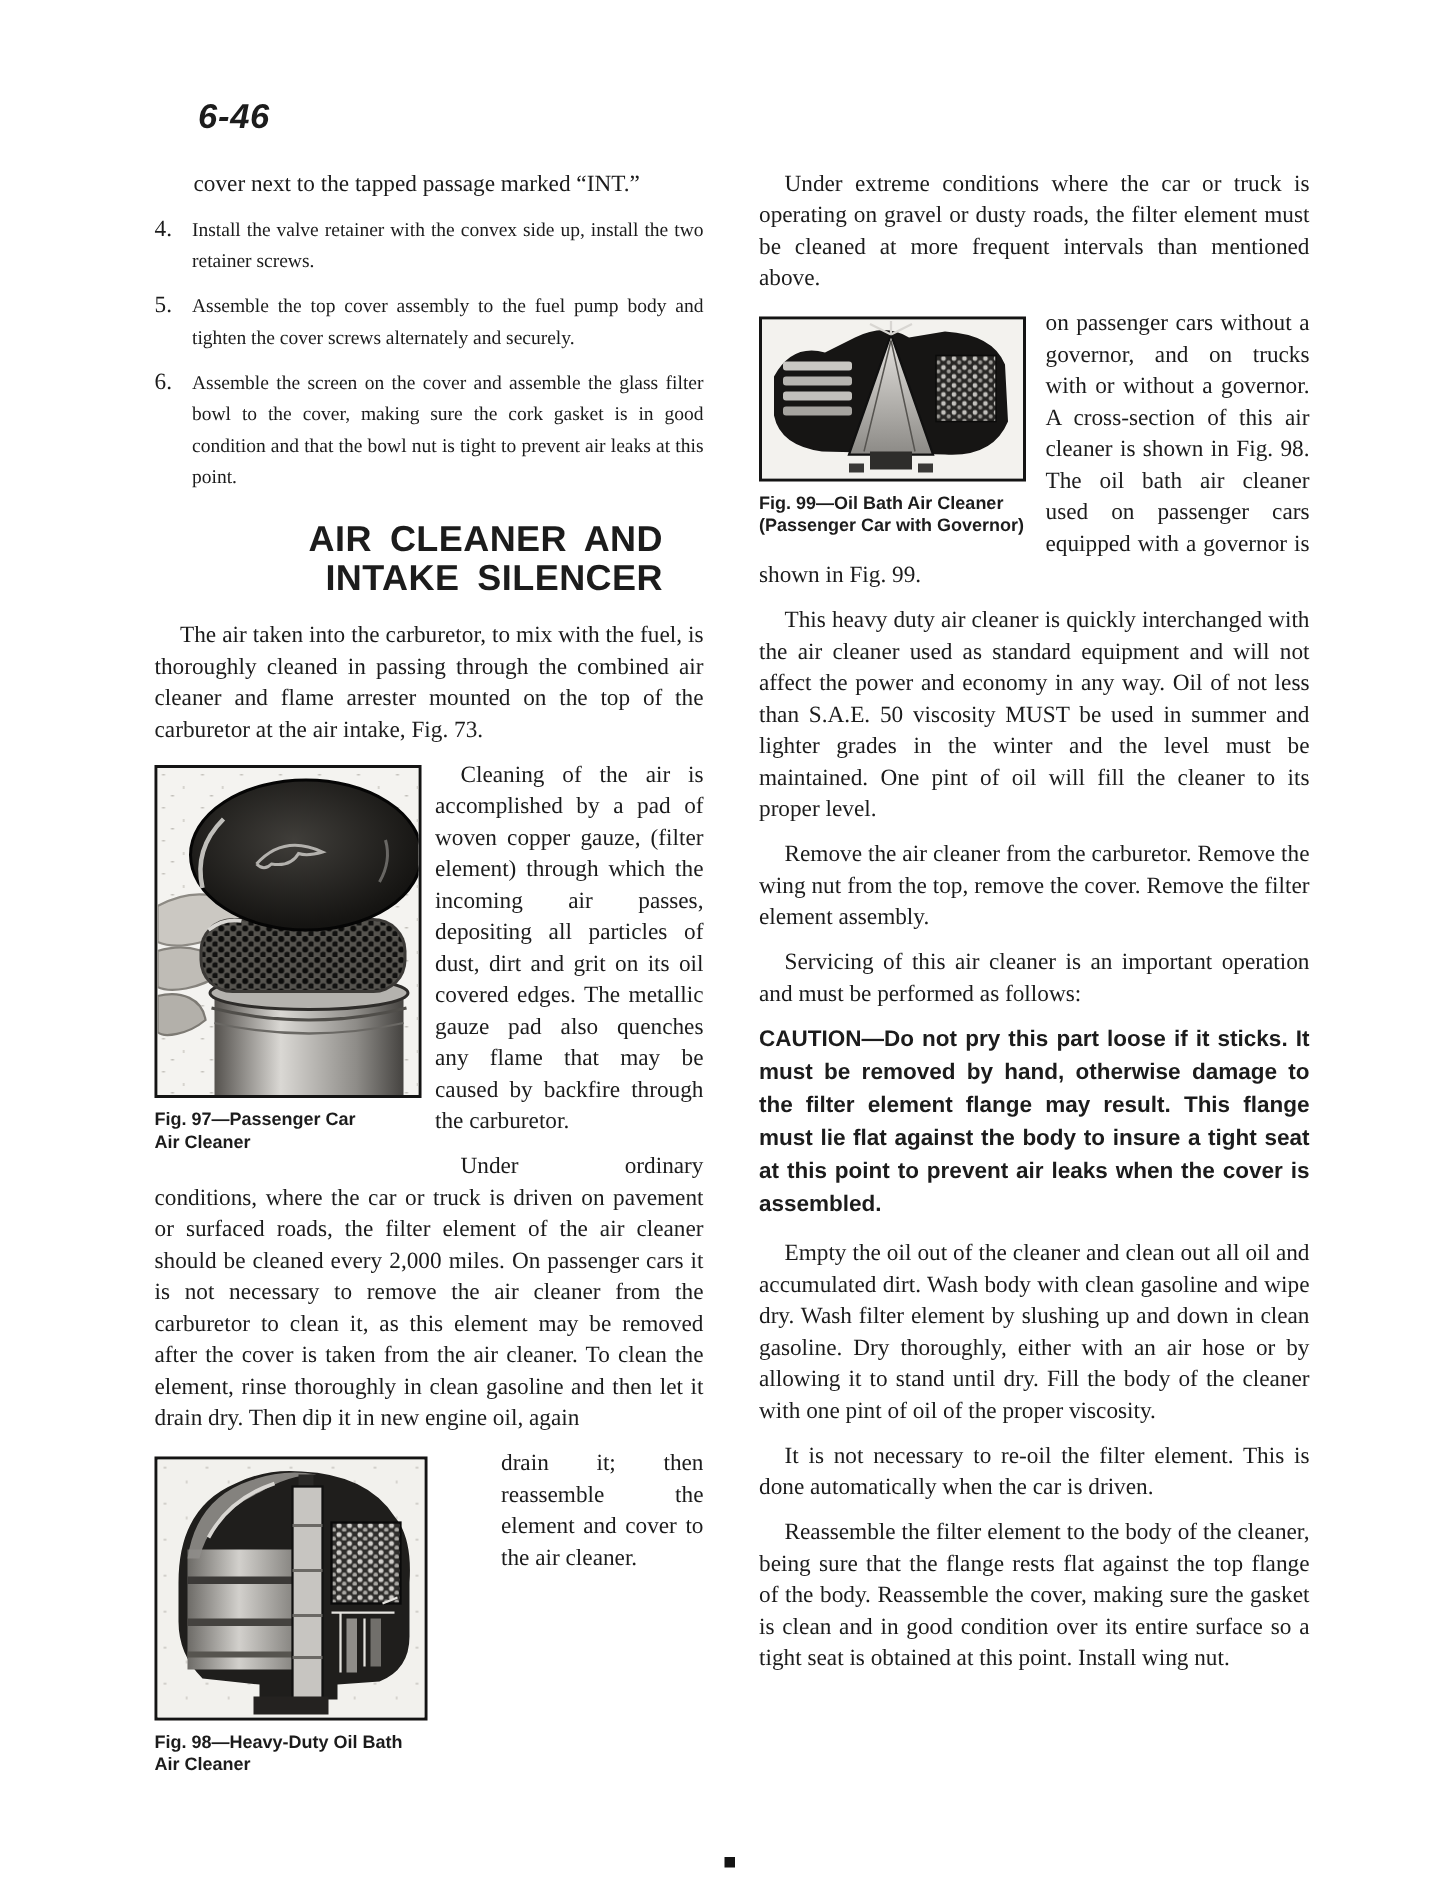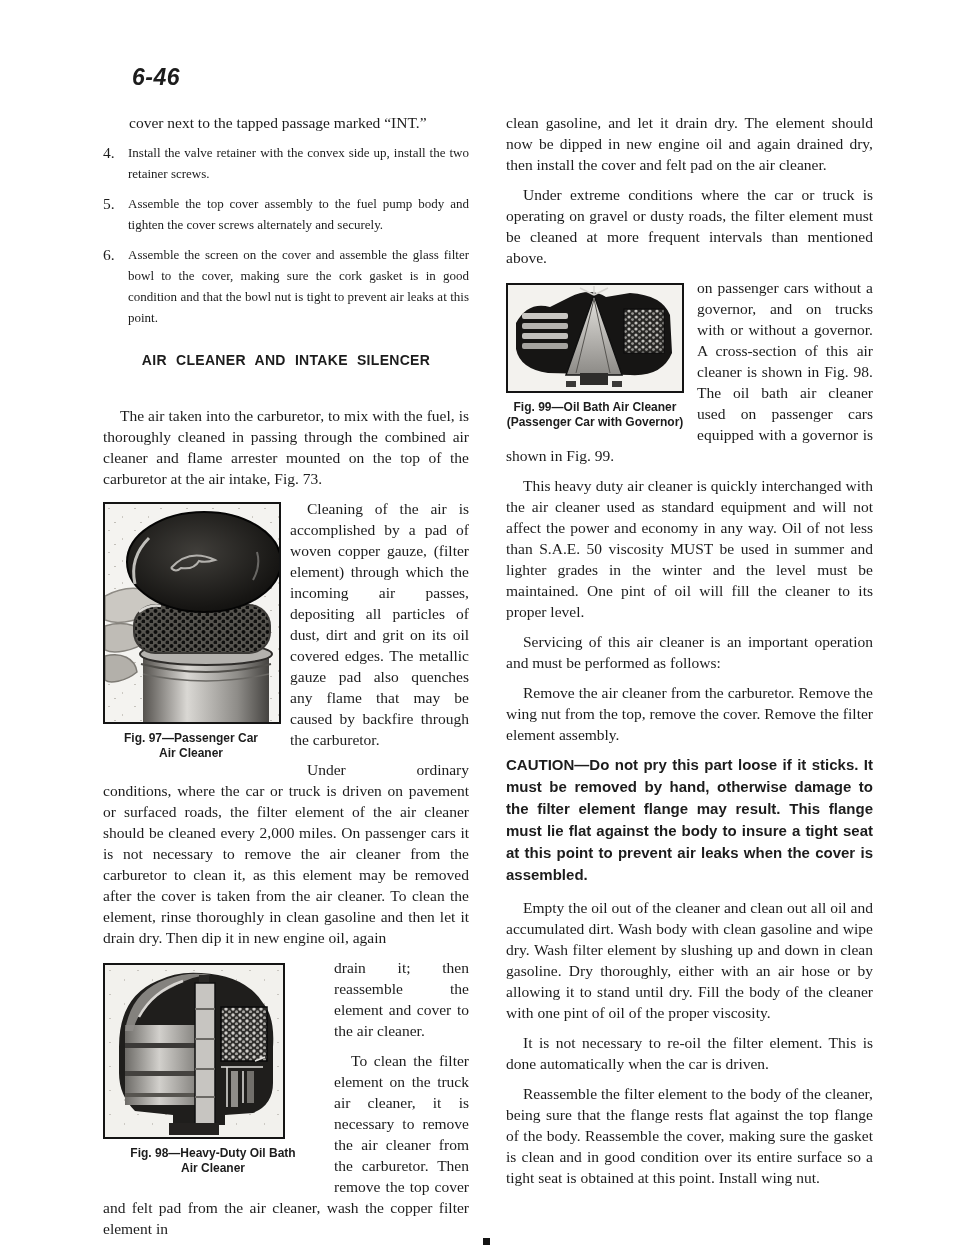--- a/index.html
+++ b/index.html
@@ -23,33 +23,33 @@
     margin:0 0 9px 0;text-align:justify;
     font-size:15.5px;line-height:21px;
   }
   .indent{text-indent:17px;}
   .cont{margin-left:26px;}
   .li{display:flex;margin:0 0 9px 0;}
   .li .num{width:25px;flex:none;font-size:15.5px;line-height:21px;}
   .li .txt{flex:1;text-align:justify;font-size:13px;line-height:21px;}
   .section-heading{
     font-family:"Liberation Sans", sans-serif;
-    font-weight:700;font-size:14px;line-height:26px;
-    text-align:center;max-width:312px;margin:19px auto 32px auto;
+    font-weight:700;font-size:24px;line-height:26px;
+    text-align:right;max-width:312px;margin:19px auto 14px auto;
     letter-spacing:.3px;word-spacing:5px;
   }
   .fig{float:left;}
   .fig97{margin:4px 11px 6px 0;width:176px;}
   .fig98{margin:6px 11px 4px 0;width:220px;}
   .fig99{margin:6px 13px 4px 0;width:178px;}
   .figimg{border:2px solid #141414;display:block;background:#f5f4f1;}
   .figcap{
     font-family:"Liberation Sans", sans-serif;
     font-weight:700;font-size:12px;line-height:15px;
-    text-align:center;margin-top:7px;
+    text-align:left;margin-top:7px;
   }
   .caution{
     font-family:"Liberation Sans", sans-serif;
     font-weight:700;font-size:15px;line-height:22px;
     text-align:justify;margin:2px 0 11px 0;
   }
   .bottom-mark{
     position:absolute;left:483px;top:1238px;width:7px;height:7px;background:#141414;
   }
 </style>
@@ -182,25 +182,23 @@
 
         <rect x="64" y="158" width="50" height="12" fill="#242220"></rect>
       </svg>
       <div class="figcap">
         <div>Fig. 98—Heavy-Duty Oil Bath</div>
         <div>Air Cleaner</div>
       </div>
     </div>
 
     <p>drain it; then reassemble the element and cover to the air cleaner.</p>
-    <p class="indent">To clean the filter element on the truck air cleaner, it is necessary to remove the air cleaner from the carburetor. Then remove the top cover and felt pad from the air cleaner, wash the copper filter element in</p>
   </div>
 
   <div class="col" style="width:367px;">
-    <p>clean gasoline, and let it drain dry. The element should now be dipped in new engine oil and again drained dry, then install the cover and felt pad on the air cleaner.</p>
     <p class="indent">Under extreme conditions where the car or truck is operating on gravel or dusty roads, the filter element must be cleaned at more frequent intervals than mentioned above.</p>
 
     <div class="fig fig99">
       <svg class="figimg" width="174" height="106" viewBox="0 0 174 106" xmlns="http://www.w3.org/2000/svg">
         <defs>
           <linearGradient id="cone99" x1="0" y1="0" x2="0" y2="1">
             <stop offset="0" stop-color="#e5e3df"></stop>
               <stop offset="1" stop-color="#8c8a86"></stop>
           </linearGradient>
           <pattern id="mesh99" width="7" height="6" patternUnits="userSpaceOnUse">
@@ -229,22 +227,22 @@
         <rect x="104" y="96" width="10" height="6" fill="#3a3937"></rect>
       </svg>
       <div class="figcap">
         <div>Fig. 99—Oil Bath Air Cleaner</div>
         <div>(Passenger Car with Governor)</div>
       </div>
     </div>
 
     <p>on passenger cars without a governor, and on trucks with or without a governor. A cross-section of this air cleaner is shown in Fig. 98. The oil bath air cleaner used on passenger cars equipped with a governor is shown in Fig. 99.</p>
     <p class="indent">This heavy duty air cleaner is quickly interchanged with the air cleaner used as standard equipment and will not affect the power and economy in any way. Oil of not less than S.A.E. 50 viscosity MUST be used in summer and lighter grades in the winter and the level must be maintained. One pint of oil will fill the cleaner to its proper level.</p>
+    <p class="indent">Remove the air cleaner from the carburetor. Remove the wing nut from the top, remove the cover. Remove the filter element assembly.</p>
     <p class="indent">Servicing of this air cleaner is an important operation and must be performed as follows:</p>
-    <p class="indent">Remove the air cleaner from the carburetor. Remove the wing nut from the top, remove the cover. Remove the filter element assembly.</p>
     <p class="caution">CAUTION—Do not pry this part loose if it sticks. It must be removed by hand, otherwise damage to the filter element flange may result. This flange must lie flat against the body to insure a tight seat at this point to prevent air leaks when the cover is assembled.</p>
     <p class="indent">Empty the oil out of the cleaner and clean out all oil and accumulated dirt. Wash body with clean gasoline and wipe dry. Wash filter element by slushing up and down in clean gasoline. Dry thoroughly, either with an air hose or by allowing it to stand until dry. Fill the body of the cleaner with one pint of oil of the proper viscosity.</p>
     <p class="indent">It is not necessary to re-oil the filter element. This is done automatically when the car is driven.</p>
     <p class="indent">Reassemble the filter element to the body of the cleaner, being sure that the flange rests flat against the top flange of the body. Reassemble the cover, making sure the gasket is clean and in good condition over its entire surface so a tight seat is obtained at this point. Install wing nut.</p>
   </div>
 </div>
 
 <div class="bottom-mark"></div>
 
 </body></html>

